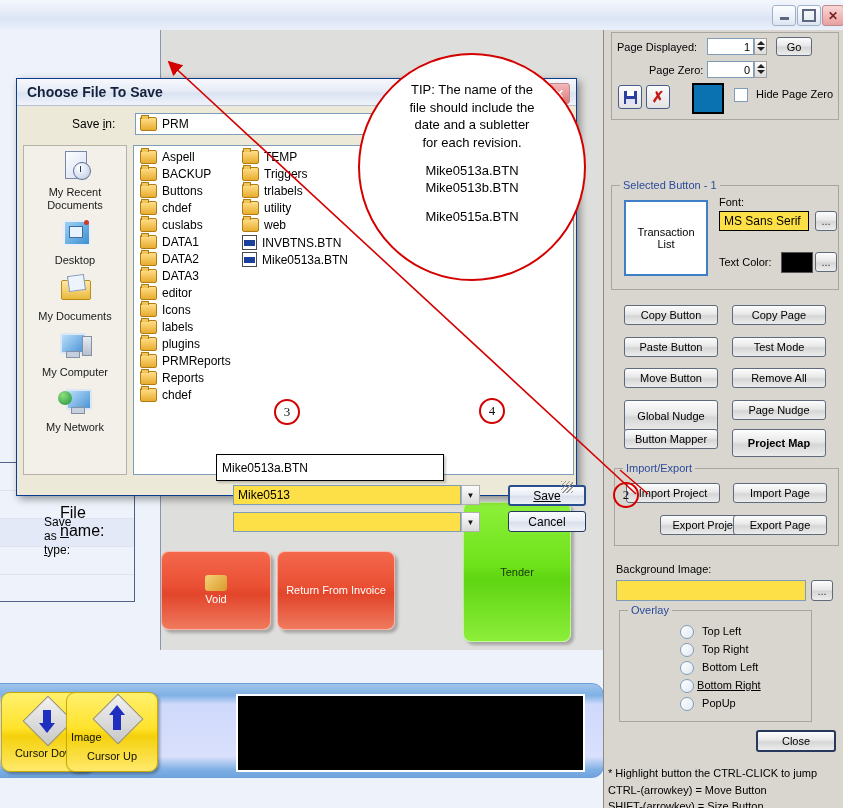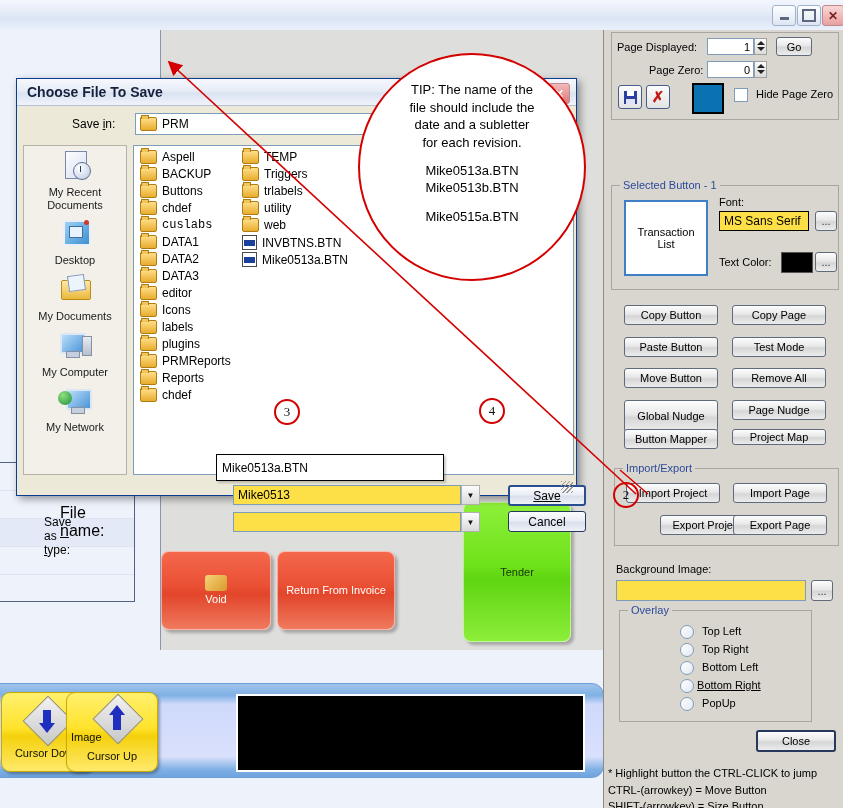--- a/index.html
+++ b/index.html
@@ -290,21 +290,21 @@
 
       <div class="btn" style="position:absolute;left:20px;top:275px;width:94px;height:20px;">Copy Button</div>
       <div class="btn" style="position:absolute;left:128px;top:275px;width:94px;height:20px;">Copy Page</div>
       <div class="btn" style="position:absolute;left:20px;top:307px;width:94px;height:20px;">Paste Button</div>
       <div class="btn" style="position:absolute;left:128px;top:307px;width:94px;height:20px;">Test Mode</div>
       <div class="btn" style="position:absolute;left:20px;top:338px;width:94px;height:20px;">Move Button</div>
       <div class="btn" style="position:absolute;left:128px;top:338px;width:94px;height:20px;">Remove All</div>
       <div class="btn" style="position:absolute;left:20px;top:370px;width:94px;height:32px;">Global Nudge</div>
       <div class="btn" style="position:absolute;left:128px;top:370px;width:94px;height:20px;">Page Nudge</div>
       <div class="btn" style="position:absolute;left:20px;top:399px;width:94px;height:20px;">Button Mapper</div>
-      <div class="btn" style="position:absolute;left:128px;top:399px;width:94px;height:16px;">Project Map</div>
+      <div class="btn" style="position:absolute;left:128px;top:399px;width:94px;height:28px;font-weight:bold;">Project Map</div>
 
       <div class="group" style="left:10px;top:438px;width:225px;height:78px;">
         <span class="gtitle">Import/Export</span>
         <div class="btn" style="position:absolute;left:11px;top:14px;width:94px;height:20px;">Import Project</div>
         <div class="btn" style="position:absolute;left:118px;top:14px;width:94px;height:20px;">Import Page</div>
         <div class="btn" style="position:absolute;left:11px;top:46px;width:94px;height:20px;margin-left:34px;">Export Project</div>
         <div class="btn" style="position:absolute;left:118px;top:46px;width:94px;height:20px;">Export Page</div>
       </div>
 
       <div style="position:absolute;left:12px;top:533px;">Background Image:</div>
@@ -414,21 +414,21 @@
             <span>BACKUP</span>
           </div>
         <div class="fitem" style="left:6px;top:38px;">
             <span class="folder-icon"></span>
             <span>Buttons</span>
           </div>
         <div class="fitem" style="left:6px;top:55px;">
             <span class="folder-icon"></span>
             <span>chdef</span>
           </div>
-        <div class="fitem" style="left:6px;top:72px;font-family:Liberation Mono, monospace;">
+        <div class="fitem" style="left:6px;top:72px;">
             <span class="folder-icon"></span>
             <span>cuslabs</span>
           </div>
         <div class="fitem" style="left:6px;top:89px;">
             <span class="folder-icon"></span>
             <span>DATA1</span>
           </div>
         <div class="fitem" style="left:6px;top:106px;">
             <span class="folder-icon"></span>
             <span>DATA2</span>

